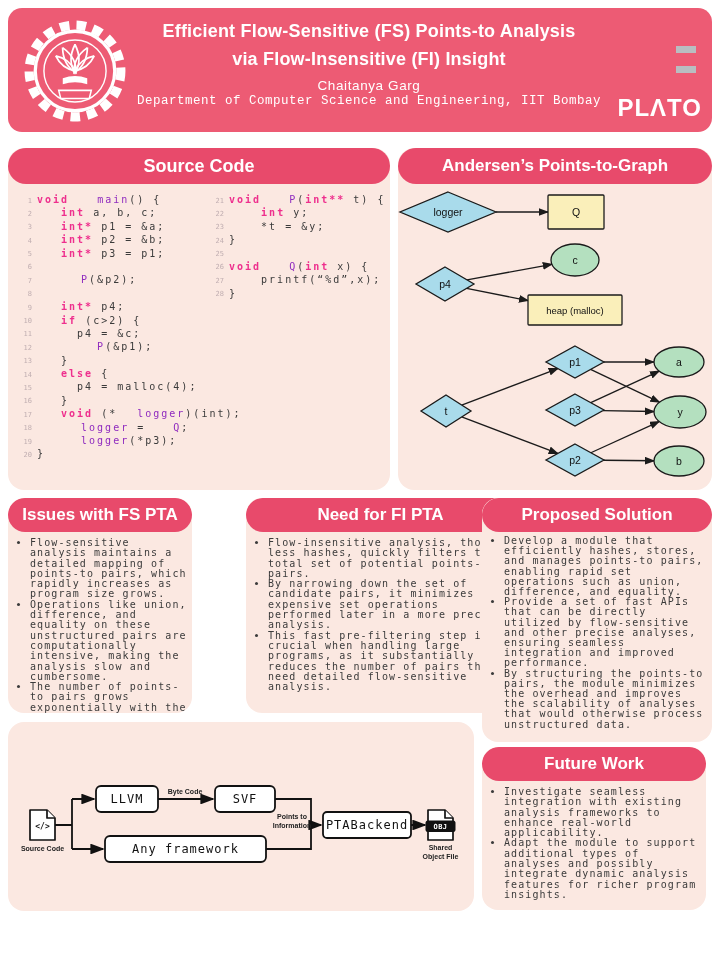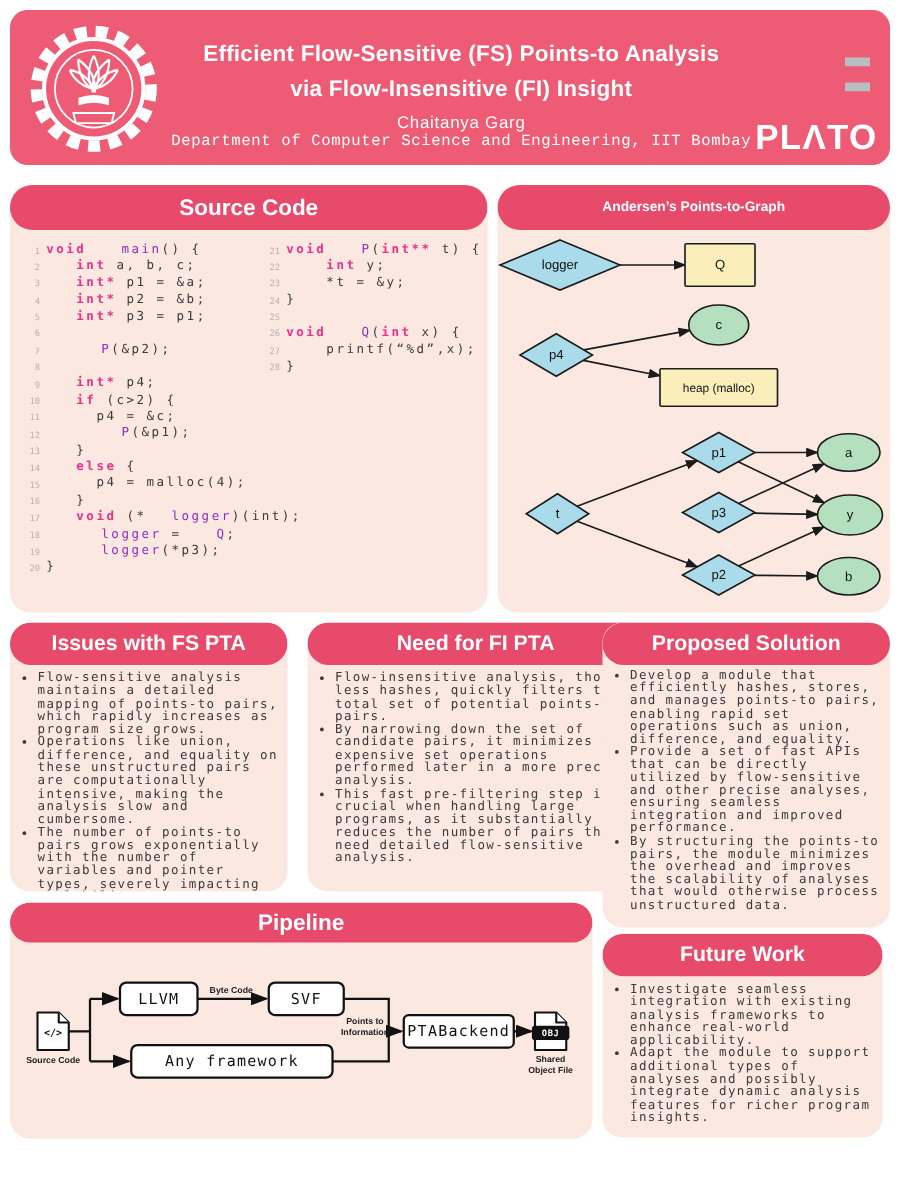--- a/index.html
+++ b/index.html
@@ -9,32 +9,32 @@
     --stroke-dark:#1b1b1b; --text-dark:#3b3b3b; --gray-bar:#b9bdc1;
   }
   html,body{margin:0;padding:0;background:#fff;}
   #poster{position:relative;width:720px;height:960px;background:#fff;
     font-family:"Liberation Sans",sans-serif;overflow:hidden;}
 
   
   .header{position:absolute;left:8px;top:8px;width:704px;height:124px;
     background:var(--header-bg);border-radius:14px;}
   .iitb{position:absolute;left:14px;top:8px;width:106px;height:110px;}
-  .h-center{position:absolute;left:122px;right:104px;top:12px;text-align:center;color:#fff;}
+  .h-center{position:absolute;left:122px;right:104px;top:0;text-align:center;color:#fff;}
   .h-title{font-weight:bold;font-size:18px;line-height:28px;letter-spacing:.2px;}
   .h-title1{margin-top:9px;}
   .h-author{font-size:13.5px;line-height:16px;margin-top:5px;letter-spacing:.6px;}
   .h-guide{font-size:13.5px;line-height:16px;letter-spacing:.6px;}
   .h-dept{font-size:12.5px;line-height:15px;letter-spacing:.5px;font-family:Liberation Mono, monospace;}
   .cse{position:absolute;right:14px;top:6px;width:92px;height:74px;}
   .cs-text{position:absolute;left:2px;top:-8px;font-size:46px;font-weight:bold;
     color:#fff;letter-spacing:-2px;}
   .cse-bar{position:absolute;width:20px;height:7px;background:var(--gray-bar);right:2px;}
   .cse-bar1{top:32px;} .cse-bar2{top:52px;}
-  .plato{position:absolute;right:10px;top:86px;font-size:28px;font-weight:bold;
+  .plato{position:absolute;right:10px;top:86px;font-size:24px;font-weight:bold;
     color:#fff;letter-spacing:1px;text-align:right;}
 
   
   .card{position:absolute;background:var(--card-bg);border-radius:16px;overflow:hidden;}
   .pill{position:absolute;left:0;right:0;top:0;background:var(--accent);
     color:#fff;font-weight:bold;text-align:center;}
   .pill-lg{height:36px;line-height:36px;font-size:18px;border-radius:18px;}
   .pill-sm{height:34px;line-height:34px;font-size:17px;border-radius:17px;}
 
   
@@ -273,24 +273,24 @@
           <polygon points="177,296 206,312 177,328 148,312" class="nd-diamond"></polygon>
           <text x="177" y="315.5" class="nd-label">p2</text>
           <ellipse cx="281" cy="214" rx="25" ry="15" class="nd-ellipse"></ellipse>
           <text x="281" y="217.5" class="nd-label">a</text>
           <ellipse cx="282" cy="264" rx="26" ry="16" class="nd-ellipse"></ellipse>
           <text x="282" y="267.5" class="nd-label">y</text>
           <ellipse cx="281" cy="313" rx="25" ry="15" class="nd-ellipse"></ellipse>
           <text x="281" y="316.5" class="nd-label">b</text>
         </g>
     </svg>
-    <div class="pill pill-lg" style="font-size:11px;">Andersen’s Points-to-Graph</div>
-  </div>
-
-  <div class="card" style="left:8px;top:498px;width:222px;height:215px;">
+    <div class="pill pill-lg" style="font-size:17px;">Andersen’s Points-to-Graph</div>
+  </div>
+
+  <div class="card" style="left:8px;top:498px;width:184px;height:215px;">
     <div class="pill pill-sm">Issues with FS PTA</div>
     <ul class="bullets">
         <li>Flow-sensitive analysis maintains a detailed mapping of points-to pairs, which rapidly increases as program size grows.</li>
         <li>Operations like union, difference, and equality on these unstructured pairs are computationally intensive, making the analysis slow and cumbersome.</li>
         <li>The number of points-to pairs grows exponentially with the number of variables and pointer types, severely impacting scalability.</li>
       </ul>
   </div>
 
   <div class="card" style="left:246px;top:498px;width:269px;height:215px;">
     <div class="pill pill-sm">Need for FI PTA</div>
@@ -345,21 +345,20 @@
       <text class="pl-glyph" x="34.5" y="107">&lt;/&gt;</text>
       <text class="pl-small" x="34.5" y="128.5">Source Code</text>
 
       <path class="pl-doc" d="M420,88 h17 l8,8 v22 h-25 z"></path>
       <path class="pl-doc" d="M437,88 v8 h8" fill="none"></path>
       <rect class="pl-badge" x="417.5" y="98.5" width="30" height="11.5" rx="2.5"></rect>
       <text class="pl-badge-text" x="432.5" y="106.8">OBJ</text>
       <text class="pl-small" x="432.5" y="127.5">Shared</text>
       <text class="pl-small" x="432.5" y="136.5">Object File</text>
     </svg>
-    <div class="pill" style="height:32px;line-height:32px;font-size:18px;border-radius:16px;">Pipeline</div>
   </div>
 
   <div class="card" style="left:482px;top:747px;width:224px;height:163px;">
     <div class="pill pill-sm">Future Work</div>
     <ul class="bullets">
         <li>Investigate seamless integration with existing analysis frameworks to enhance real-world applicability.</li>
         <li>Adapt the module to support additional types of analyses and possibly integrate dynamic analysis features for richer program insights.</li>
       </ul>
   </div>
 

